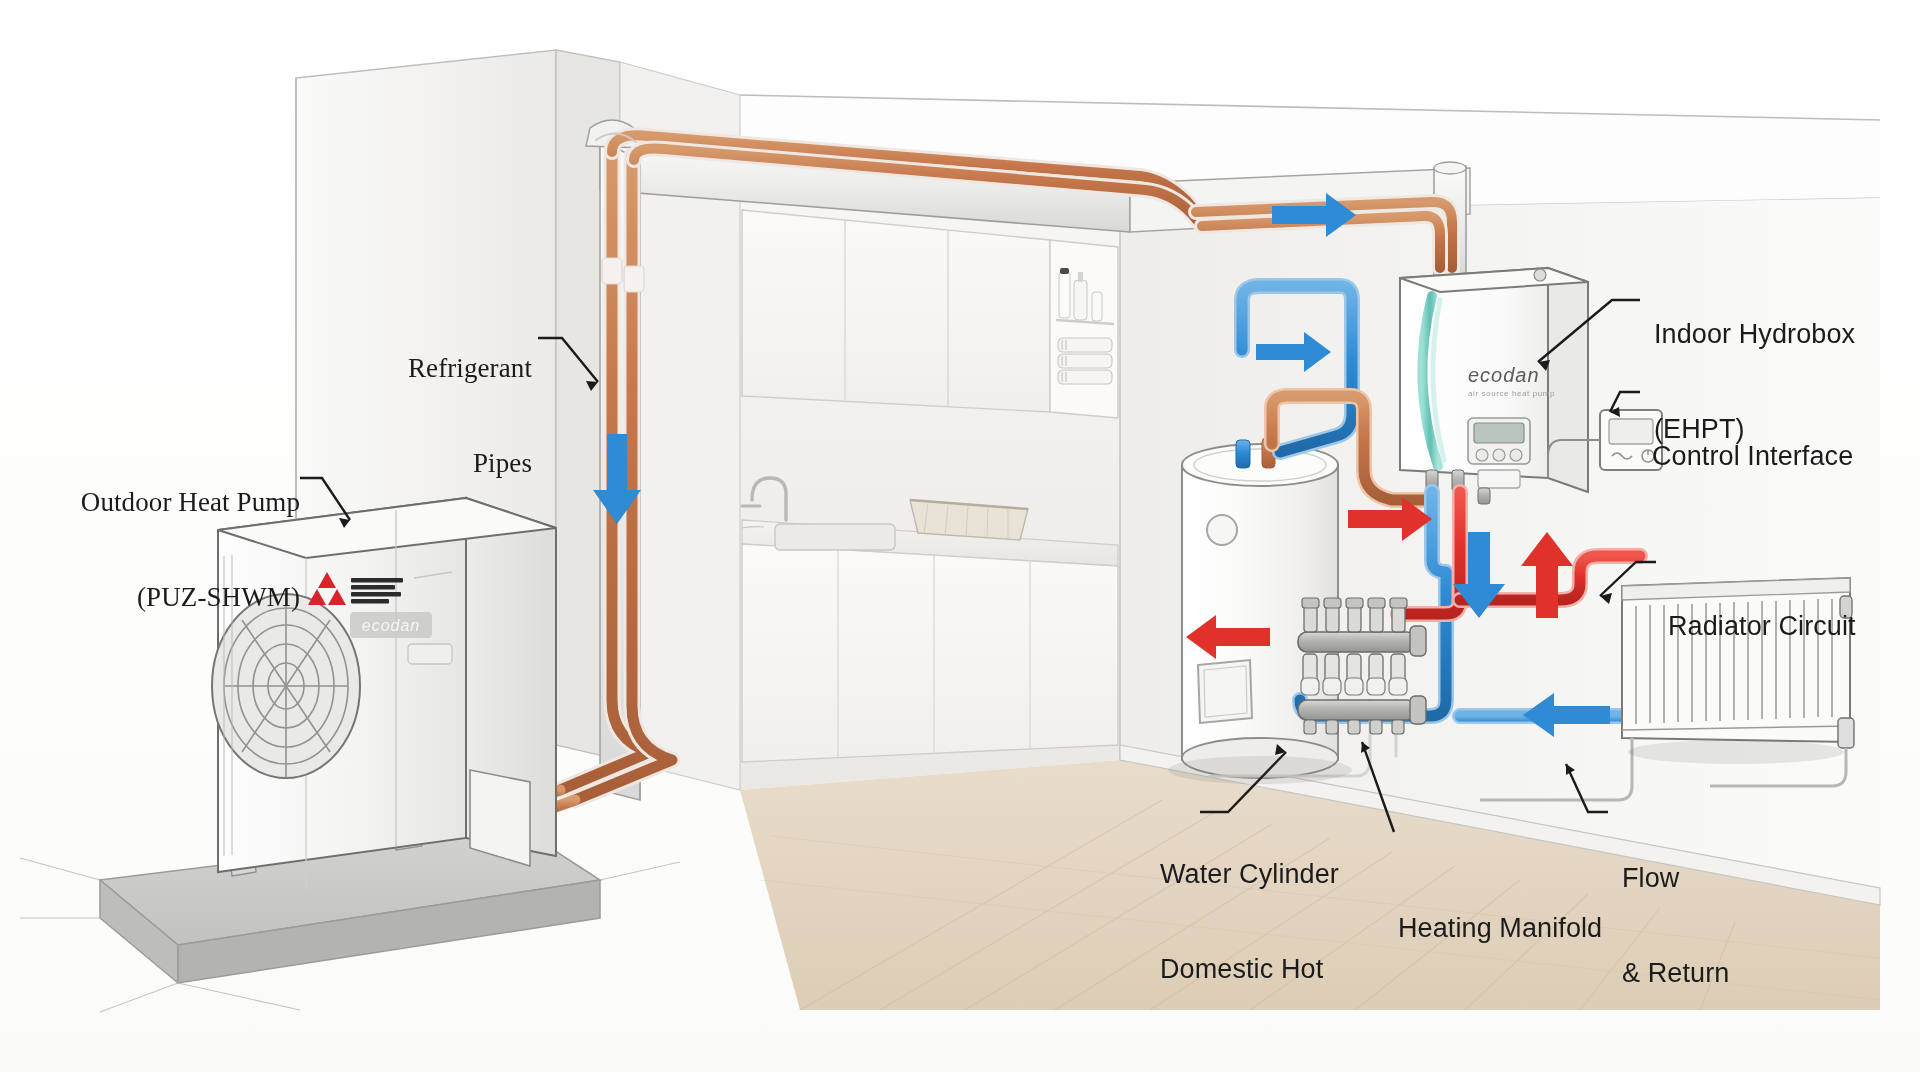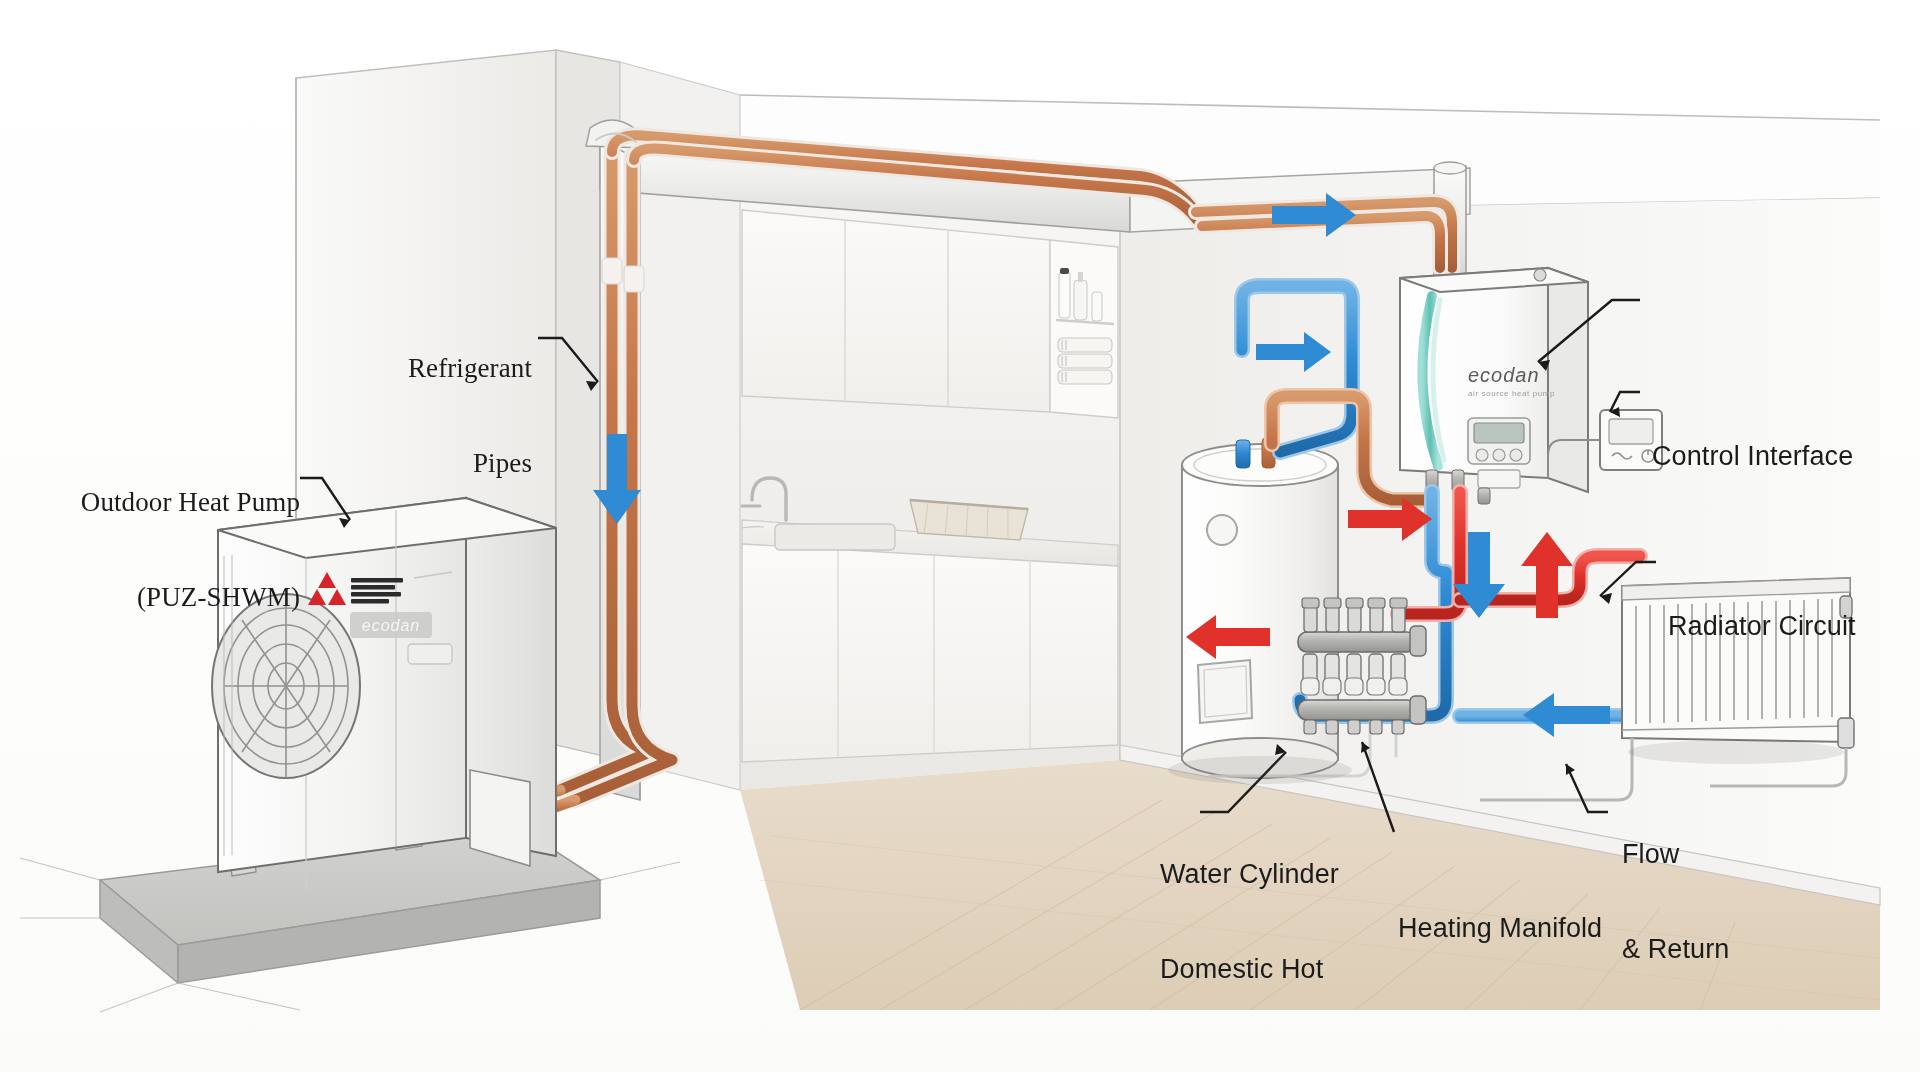--- a/index.html
+++ b/index.html
@@ -525,36 +525,40 @@
   <div class="lbl r" style="left:40px;top:424px;width:260px;">
     <div>Outdoor Heat Pump</div>
     <div>(PUZ-SHWM)</div>
   </div>
 
   <div class="lbl r" style="left:300px;top:290px;width:232px;">
     <div>Refrigerant</div>
     <div>Pipes</div>
   </div>
 
+  <div class="lbl l" style="left:1654px;top:256px;width:260px;">
+    <div>Indoor Hydrobox</div>
+    <div>(EHPT)</div>
+  </div>
 
   <div class="lbl l" style="left:1652px;top:378px;width:270px;">
     <div>Control Interface</div>
   </div>
 
   <div class="lbl l" style="left:1668px;top:548px;width:260px;">
     <div>Radiator Circuit</div>
   </div>
 
   <div class="lbl l" style="left:1160px;top:796px;width:270px;">
     <div>Water Cylinder</div>
     <div>Domestic Hot</div>
   </div>
 
   <div class="lbl l" style="left:1398px;top:850px;width:280px;">
     <div>Heating Manifold</div>
   </div>
 
-  <div class="lbl l" style="left:1622px;top:776px;width:200px;">
+  <div class="lbl l" style="left:1622px;top:800px;width:200px;">
     <div>Flow</div>
     <div>&amp; Return</div>
   </div>
 
 </div>
 
 </body></html>

